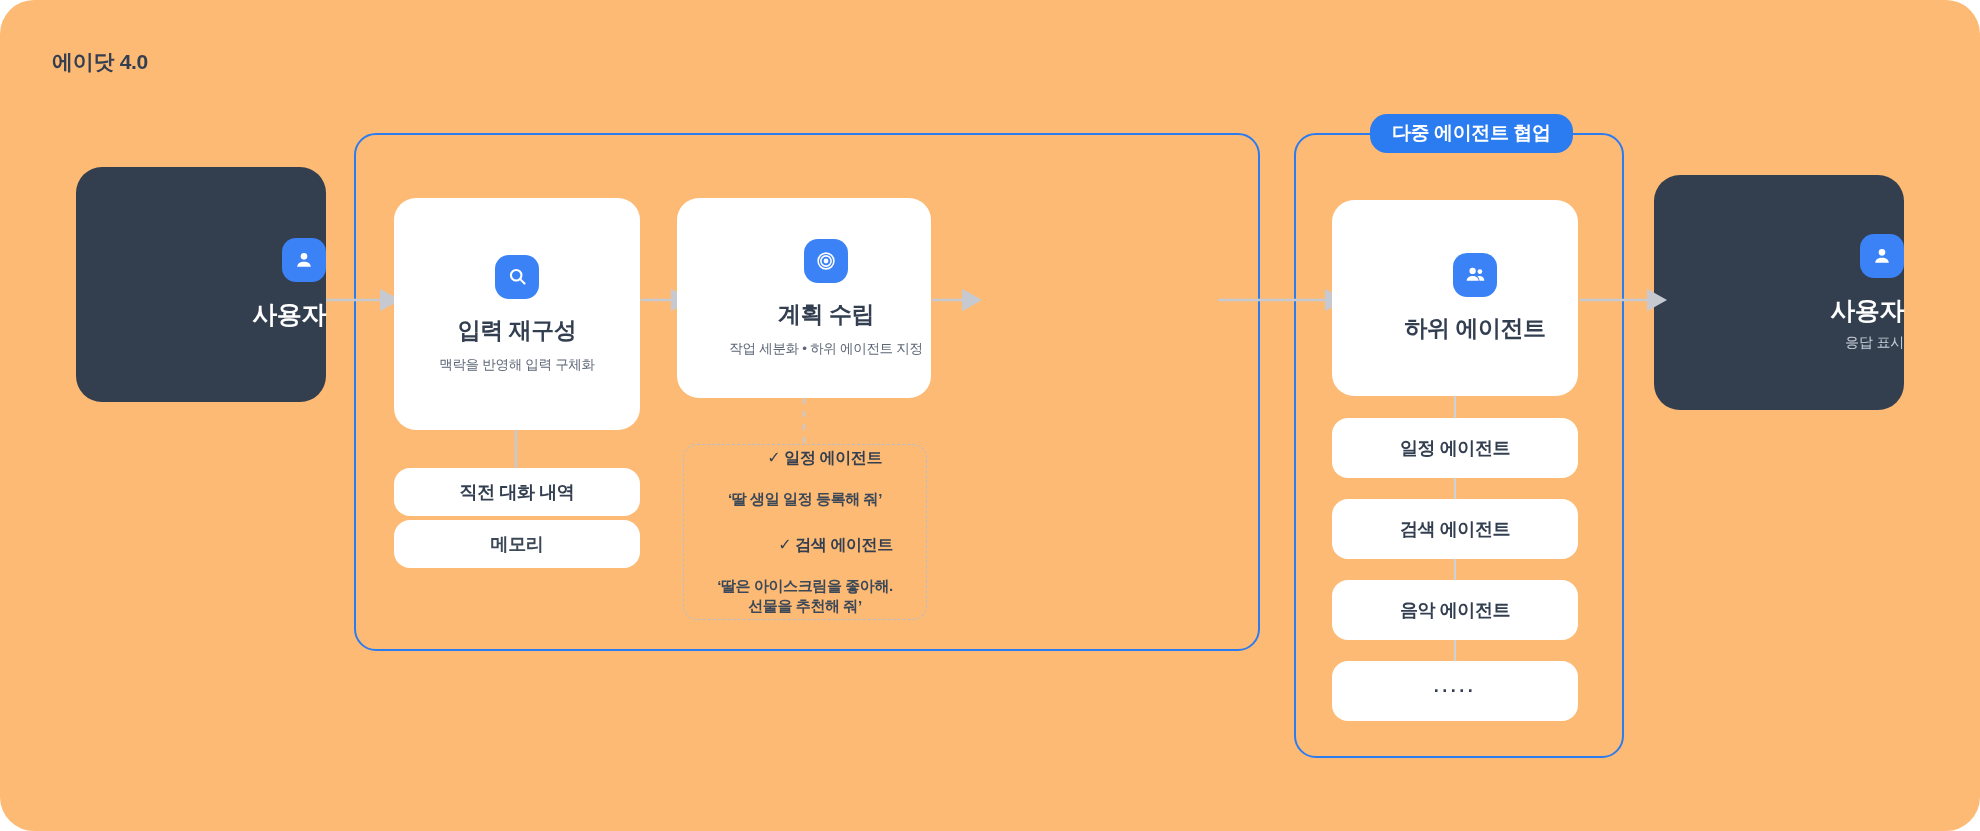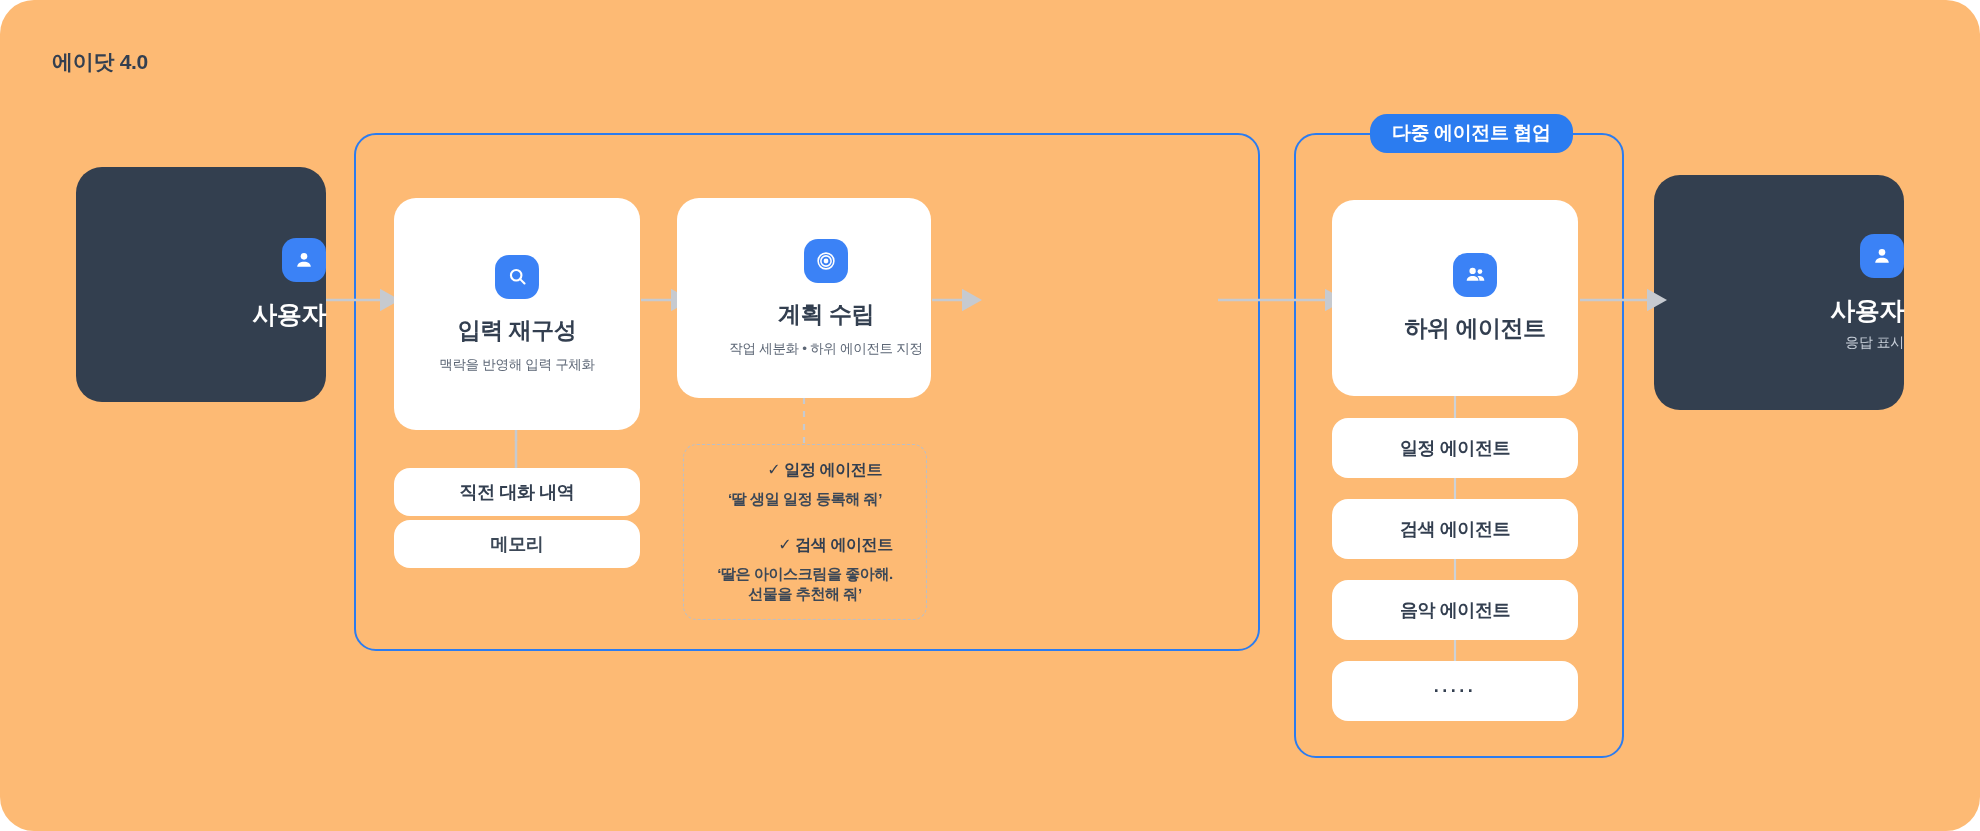--- a/index.html
+++ b/index.html
@@ -163,21 +163,21 @@
     font-weight: bold;
     color: #333f50;
     letter-spacing: -0.4px;
     white-space: nowrap;
     text-align: right;
   }
   .dashed-item .di-quote {
     font-size: 15px;
     font-weight: bold;
     color: #3c4857;
-    margin-top: 8px;
+    margin-top: 20px;
     letter-spacing: -0.4px;
     line-height: 1.35;
   }
   .check-mark { font-weight: bold; margin-right: 4px; }
 
   
   #wires {
     position: absolute;
     left: 0; top: 0;
     width: 1980px;

